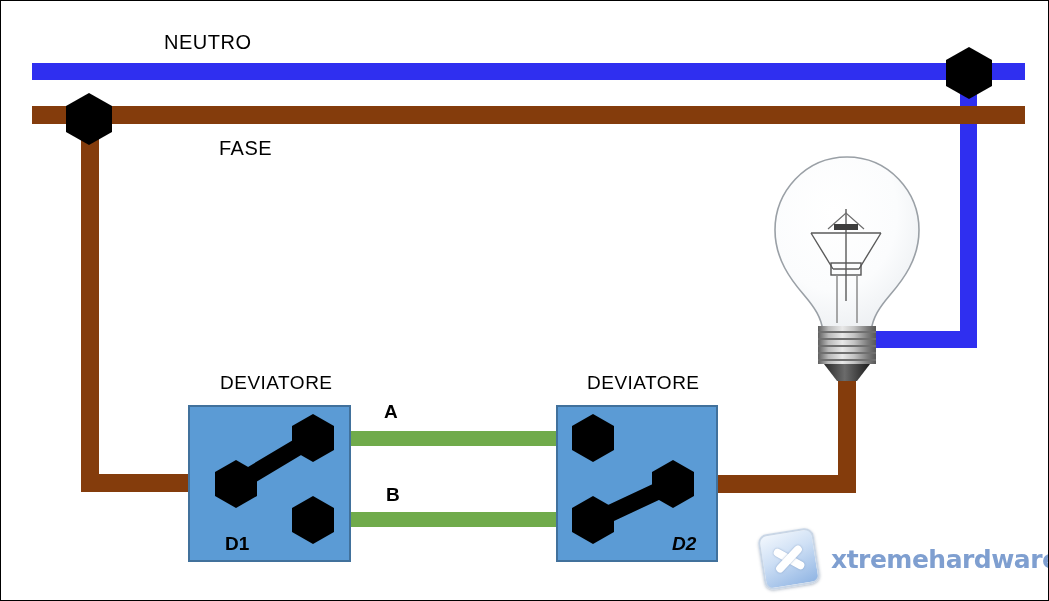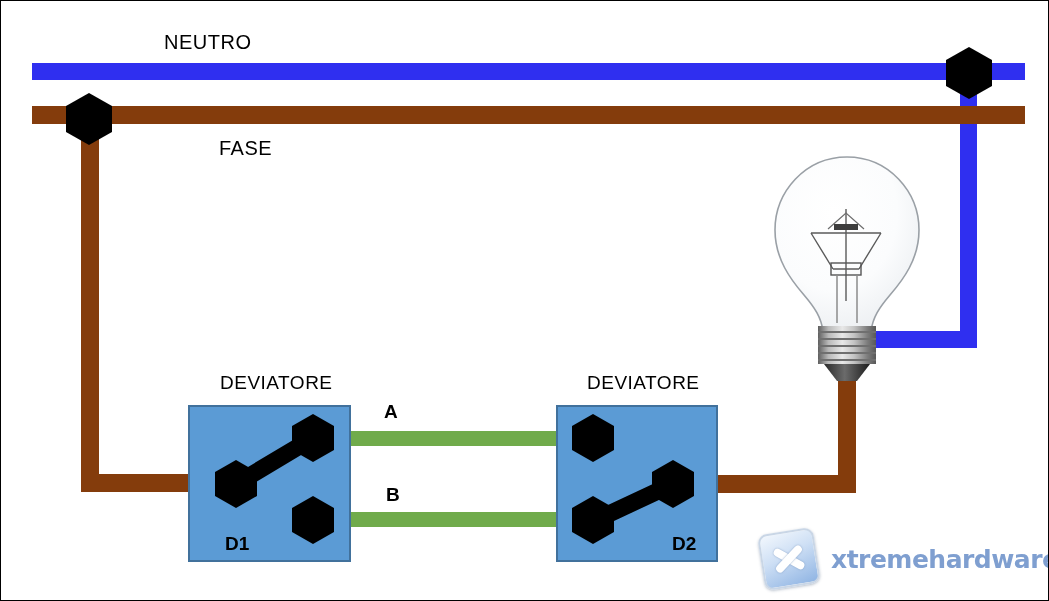--- a/index.html
+++ b/index.html
@@ -185,20 +185,20 @@
   <div class="label label-bold" style="left:383px; top:400px;">A</div>
 
   <div class="label label-bold" style="left:385px; top:483px;">B</div>
 
   <div class="label label-device" style="left:219px; top:371px;">DEVIATORE</div>
 
   <div class="label label-device" style="left:586px; top:371px;">DEVIATORE</div>
 
   <div class="label label-bold" style="left:204px; top:532px;margin-left:20px;">D1</div>
 
-  <div class="label label-bold" style="left:671px; top:532px;">D2</div>
+  <div class="label label-bold" style="left:671px; top:532px;font-style:italic;">D2</div>
 
   <div id="logo">
     <div class="logo-badge"></div>
     <div class="logo-text">xtremehardware.com</div>
   </div>
 
 </div>
 
 </body></html>

